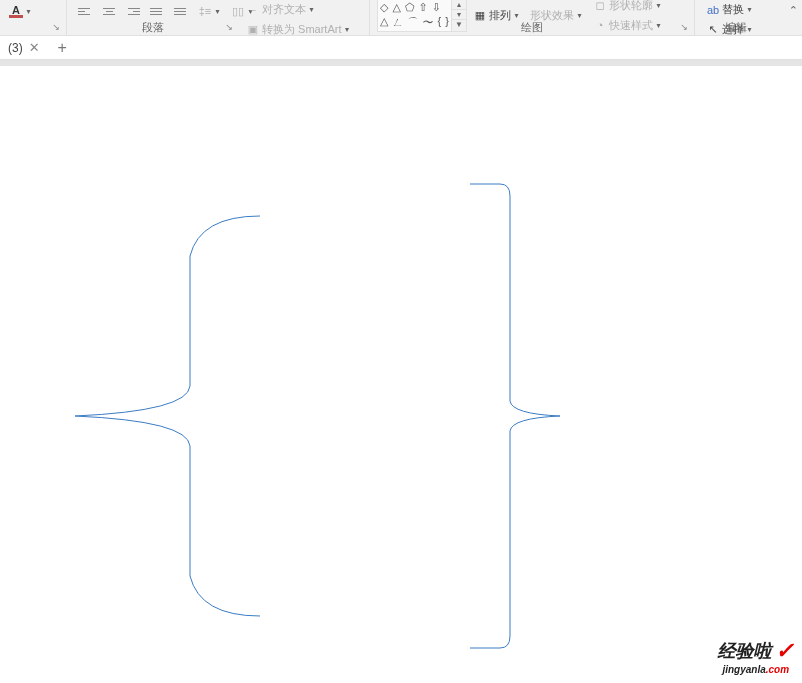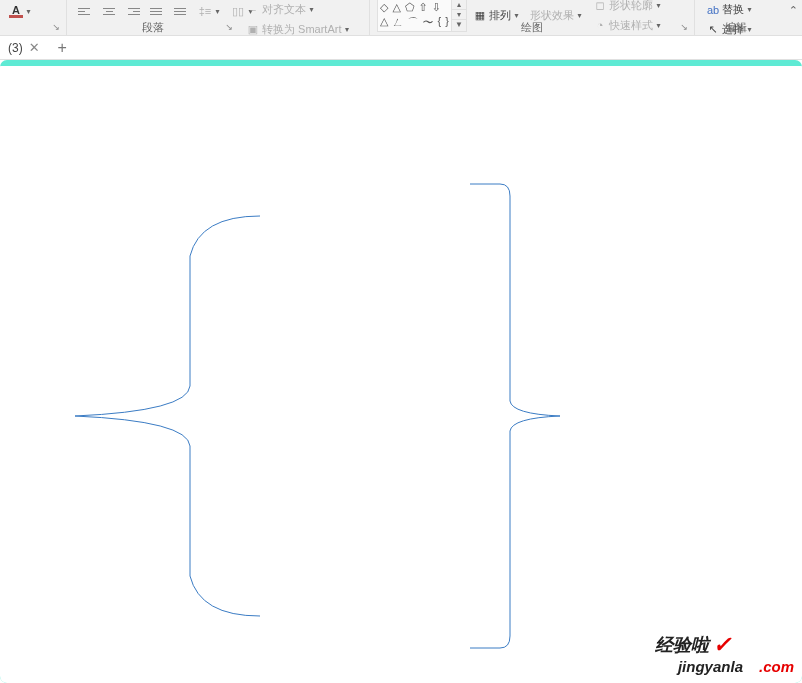--- a/index.html
+++ b/index.html
@@ -113,24 +113,23 @@
       padding: 0 2px;
     }
     .tab-add {
       font-size: 16px;
       color: #777;
       cursor: pointer;
       padding: 0 4px;
     }
     .content-area {
       height: calc(683px - 36px - 24px);
-      background: #5eead4;
+      background: #e5e5e5;
       position: relative;
       overflow: hidden;
-      border-radius: 7px;
     }
     .slide-canvas {
       position: absolute;
       left: 0;
       top: 6px;
       width: 820px;
       height: 620px;
       background: #fff;
     }
     .bracket-svg {
@@ -150,29 +149,28 @@
       text-shadow: 1px 1px 0 #fff, -1px -1px 0 #fff, 1px -1px 0 #fff, -1px 1px 0 #fff;
       display: flex;
       align-items: center;
       gap: 4px;
     }
     .watermark-check {
       color: #e60000;
       font-size: 22px;
     }
     .watermark-sub {
-      font-size: 15px;
+      font-size: 10px;
       font-style: italic;
       font-weight: bold;
       display: flex;
       justify-content: center;
-      margin-left: 23px;
     }
     .watermark-sub .j { color: #222; }
-    .watermark-sub .dot-com { color: #e60000; padding-left: 16px; }
+    .watermark-sub .dot-com { color: #e60000; }
     
     .icon-box {
       width: 14px; height: 14px;
       display: inline-flex;
       align-items: center; justify-content: center;
       font-size: 11px;
     }
     .align-icon {
       width: 14px; height: 14px;
       display: inline-flex;

